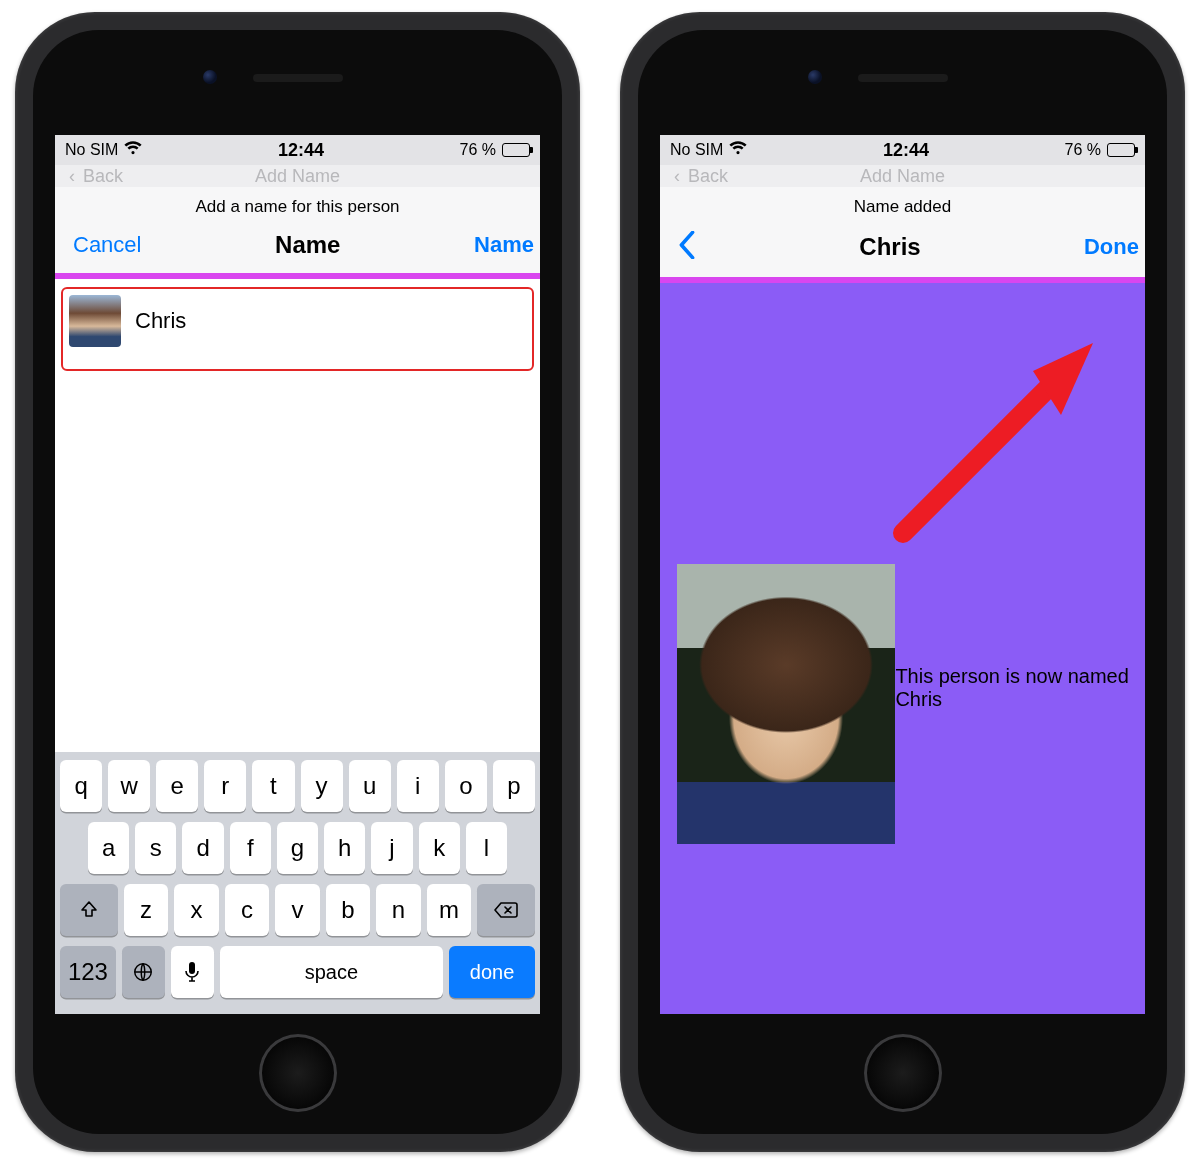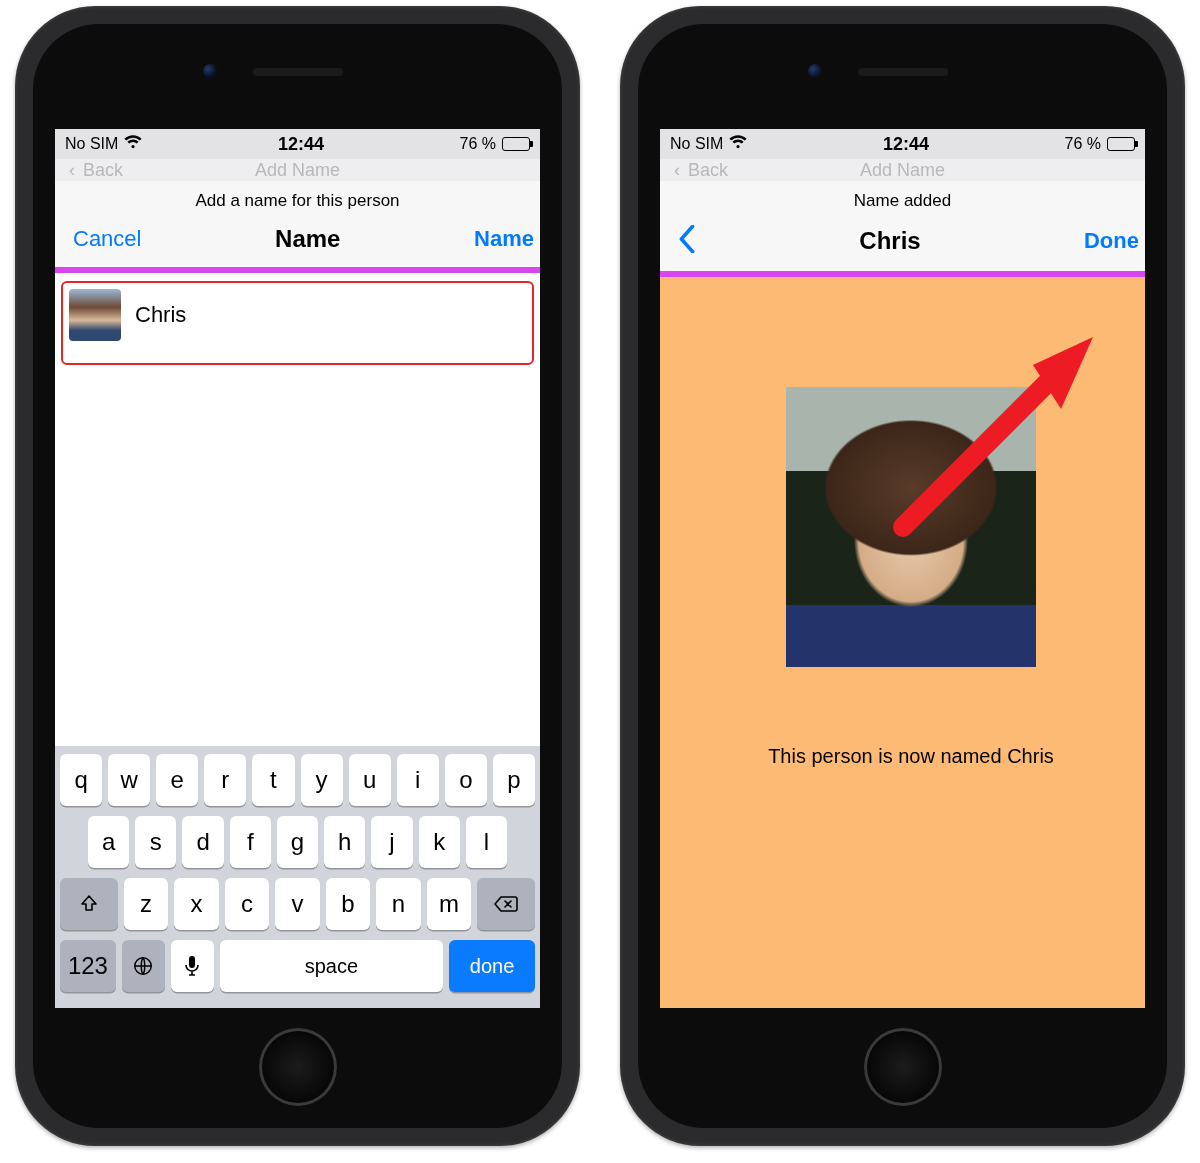--- a/index.html
+++ b/index.html
@@ -15,21 +15,21 @@
   }
 
   .phone {
     width: 565px;
     height: 1140px;
     background: #2b2b2d;
     border-radius: 80px;
     padding: 18px;
     position: relative;
     box-shadow: 0 2px 4px rgba(0,0,0,.3), inset 0 0 4px rgba(255,255,255,.15);
-    margin-top: 6px;
+    margin-top: 12px;
   }
   .phone-inner {
     width: 100%;
     height: 100%;
     background: #0c0c0c;
     border-radius: 66px;
     position: relative;
     overflow: hidden;
   }
   .speaker {
@@ -158,21 +158,21 @@
     height:52px; flex:1;
     display:flex; align-items:center; justify-content:center;
     font-size:24px; color:#000;
   }
   .key.fn { background:#adb2bc; }
   .key.space { flex:5.2; font-size:20px;text-align:right; }
   .key.done-key { background:#0a7bff; color:#fff; flex:2; font-size:20px; }
   .spacer-half { width:22px; }
 
   
-  .right-content { flex:1; background:#fdba74; display:flex; flex-direction:column; align-items:center;padding-left:17px; }
+  .right-content { flex:1; background:#8b5cf6; display:flex; flex-direction:row; align-items:center;padding-left:17px; }
   .person-photo {
     margin-top: 110px;
     width: 250px; height: 280px;
     background:
       radial-gradient(ellipse 140px 110px at 50% 36%, #5a3b28 0%, #3b2619 60%, transparent 62%),
       radial-gradient(ellipse 95px 110px at 50% 55%, #e8c9a9 0%, #d4ac87 55%, transparent 60%),
       linear-gradient(180deg, #a9b4ac 0 30%, #1a2418 30% 78%, #24346b 78% 100%);
   }
   .confirm-text { margin-top: 78px; font-size: 20px; color:#000; }
 

